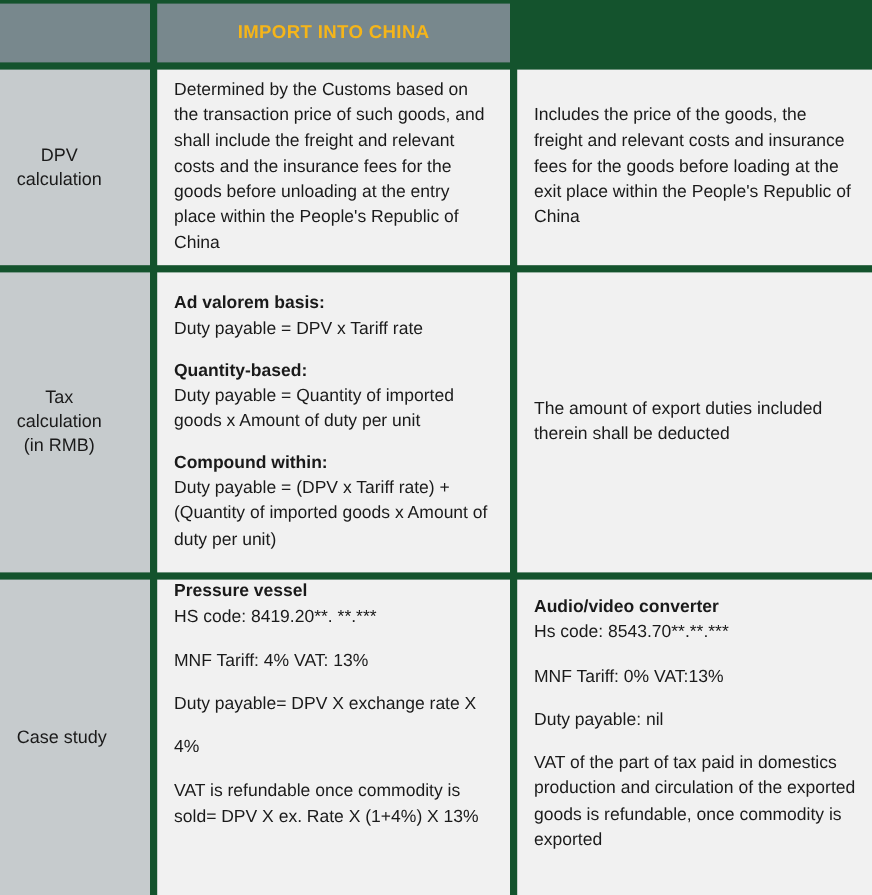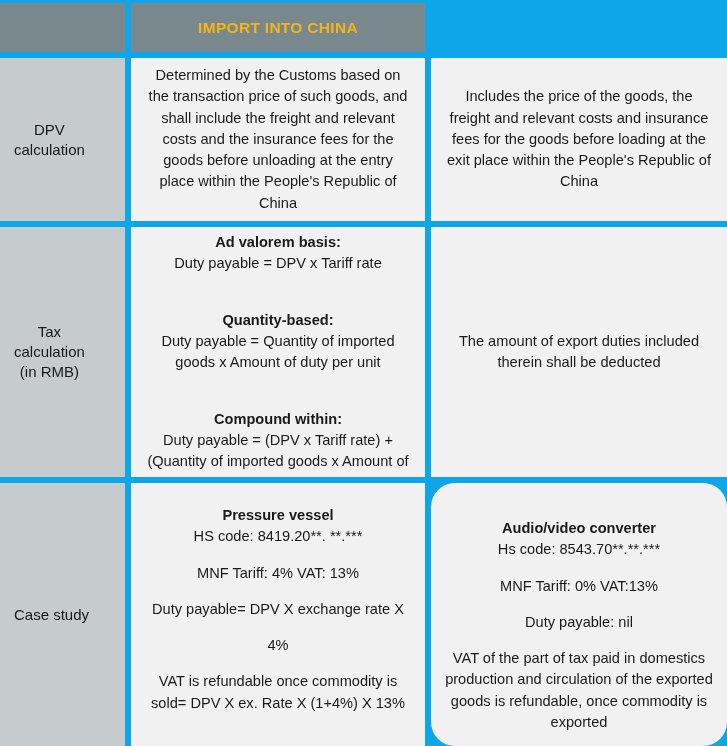--- a/index.html
+++ b/index.html
@@ -16,21 +16,21 @@
   }
 
   .table-wrap {
     width: 727px;
     height: 746px;
     box-sizing: border-box;
     padding: 3px 0 0 0;
     display: flex;
     flex-direction: column;
     gap: 6px;
-    background: #0ea5e9;
+    background: #14532d;
   }
 
   .row {
     display: flex;
     gap: 6px;
     flex: 0 0 auto;
   }
 
   .cell {
     box-sizing: border-box;
@@ -78,41 +78,39 @@
   
   .body-cell {
     background: #f1f1f1;
     color: #1a1a1a;
     font-size: 14.6px;
     line-height: 1.46;
     padding: 0 14px;
     display: flex;
     flex-direction: column;
     justify-content: center;
-    text-align: center;
   }
 
   .blk { margin: 0; }
   .blk + .blk { margin-top: 13px; }
   .blk .hd {
     font-weight: bold;
     display: block;
-    margin-top: 22px;
   }
   .blk .ln { display: block; }
 
   
   .row-dpv  { height: 163px; }
   .row-tax  { height: 250px; }
   .row-case { height: 263px; }
 
   
   .case-cell .blk + .blk { margin-top: 15px; }
   .case-cell { justify-content: flex-start; }
-  .case-cell.export-case { padding-top: 13px; border-radius: 24px; }
+  .case-cell.export-case { padding-top: 13px; }
 </style>
 </head>
 <body>
 
 <div class="table-wrap">
 
   <div class="row row-header">
     <div class="cell col-label head-blank"></div>
     <div class="cell col-import head-cell">IMPORT INTO CHINA</div>
   </div>

